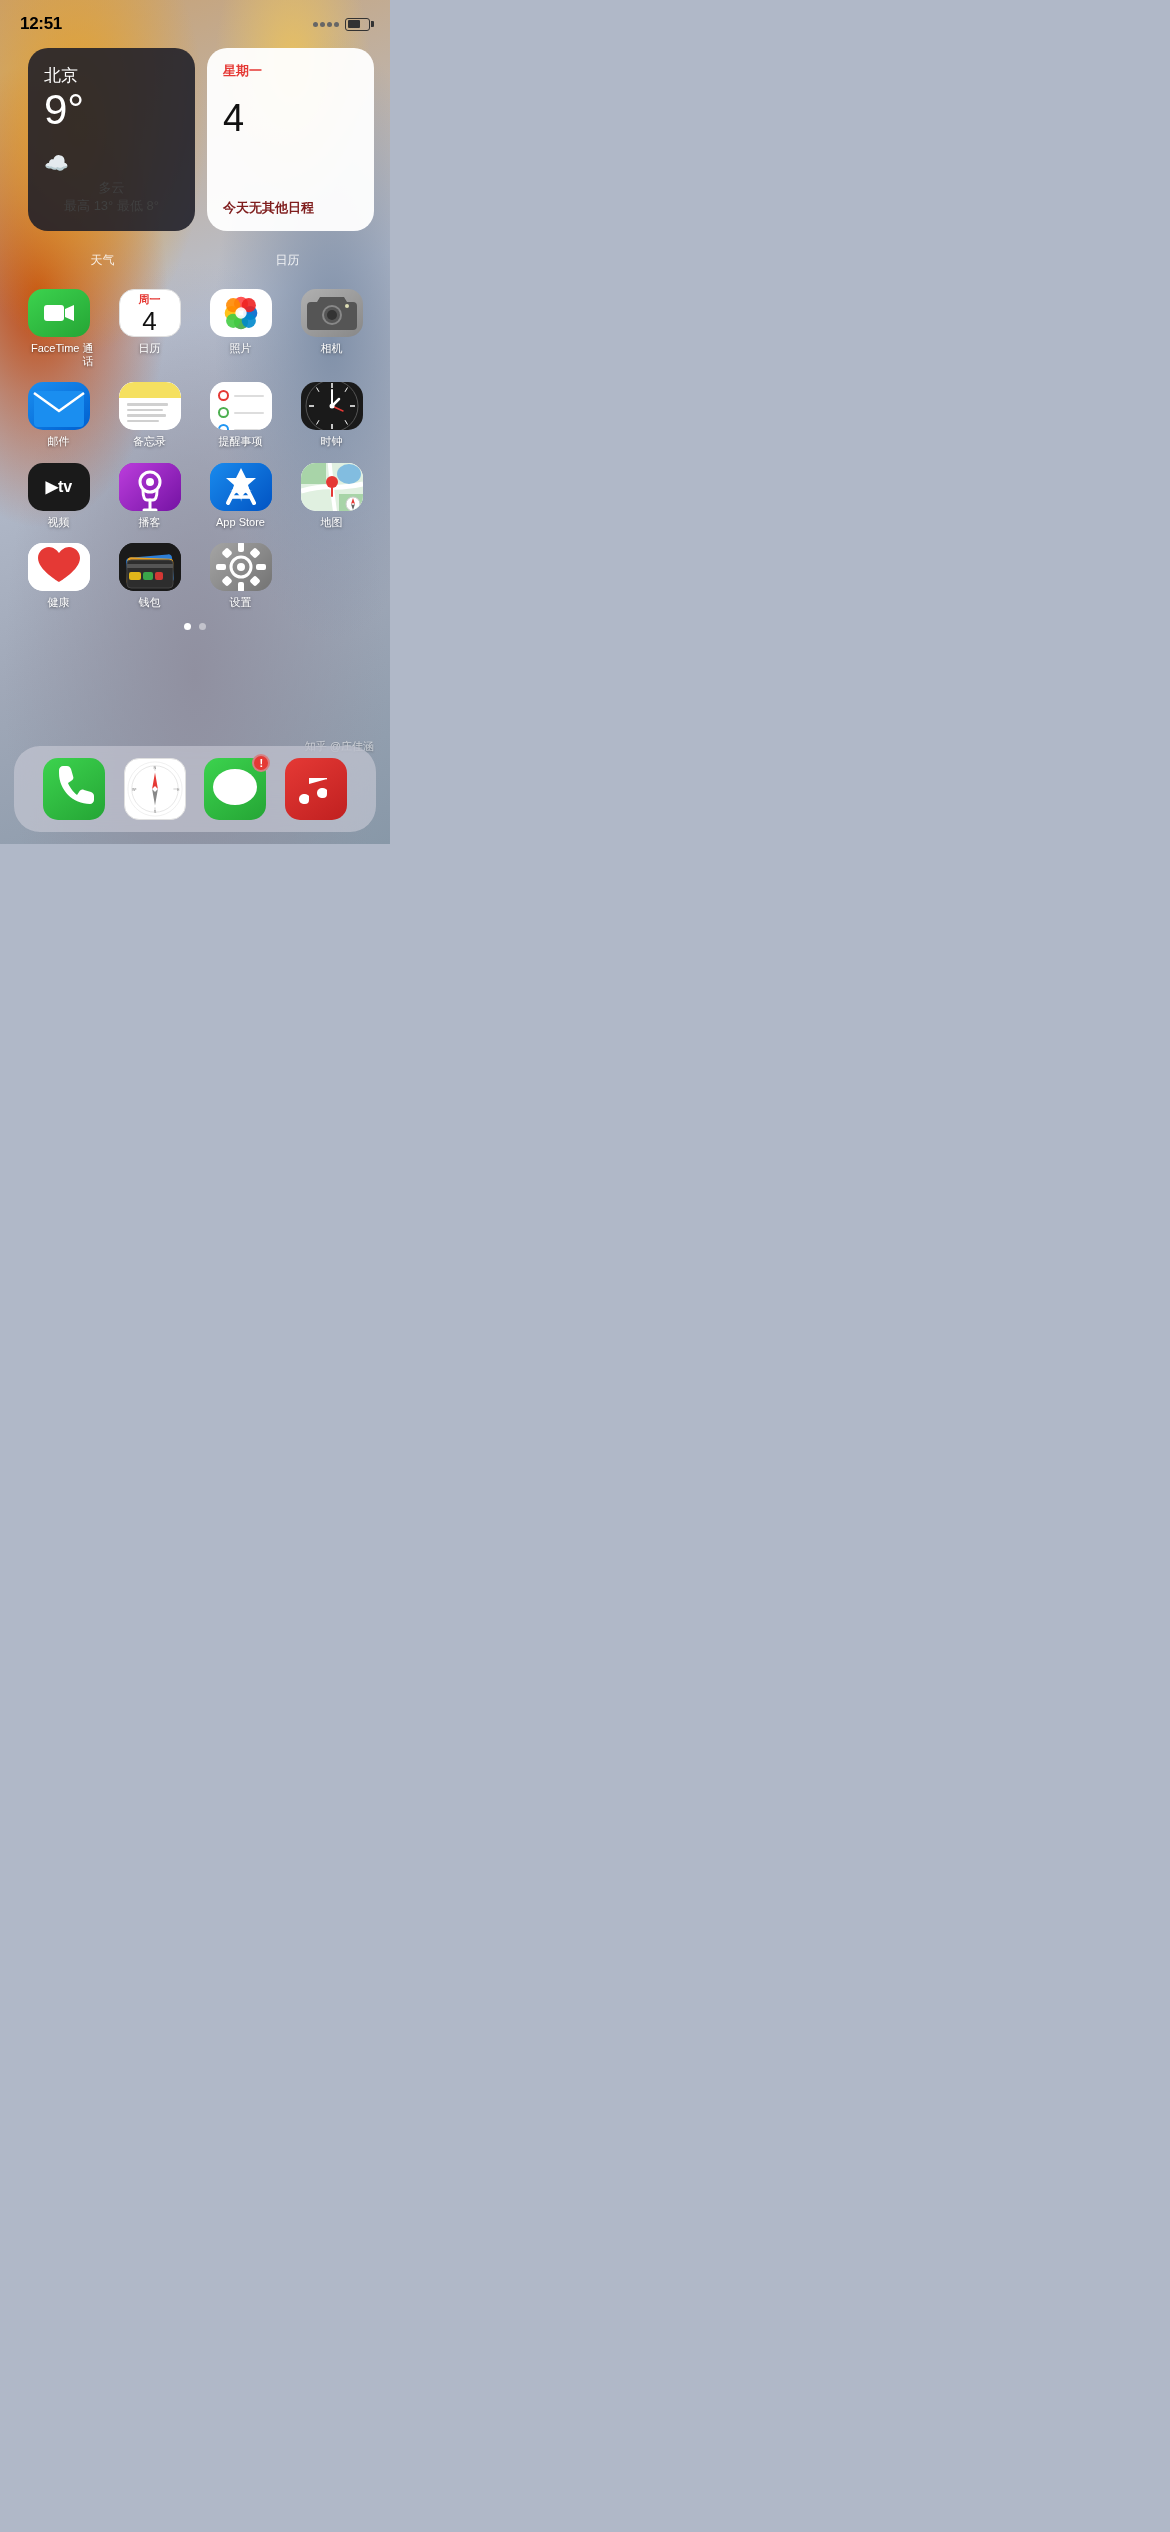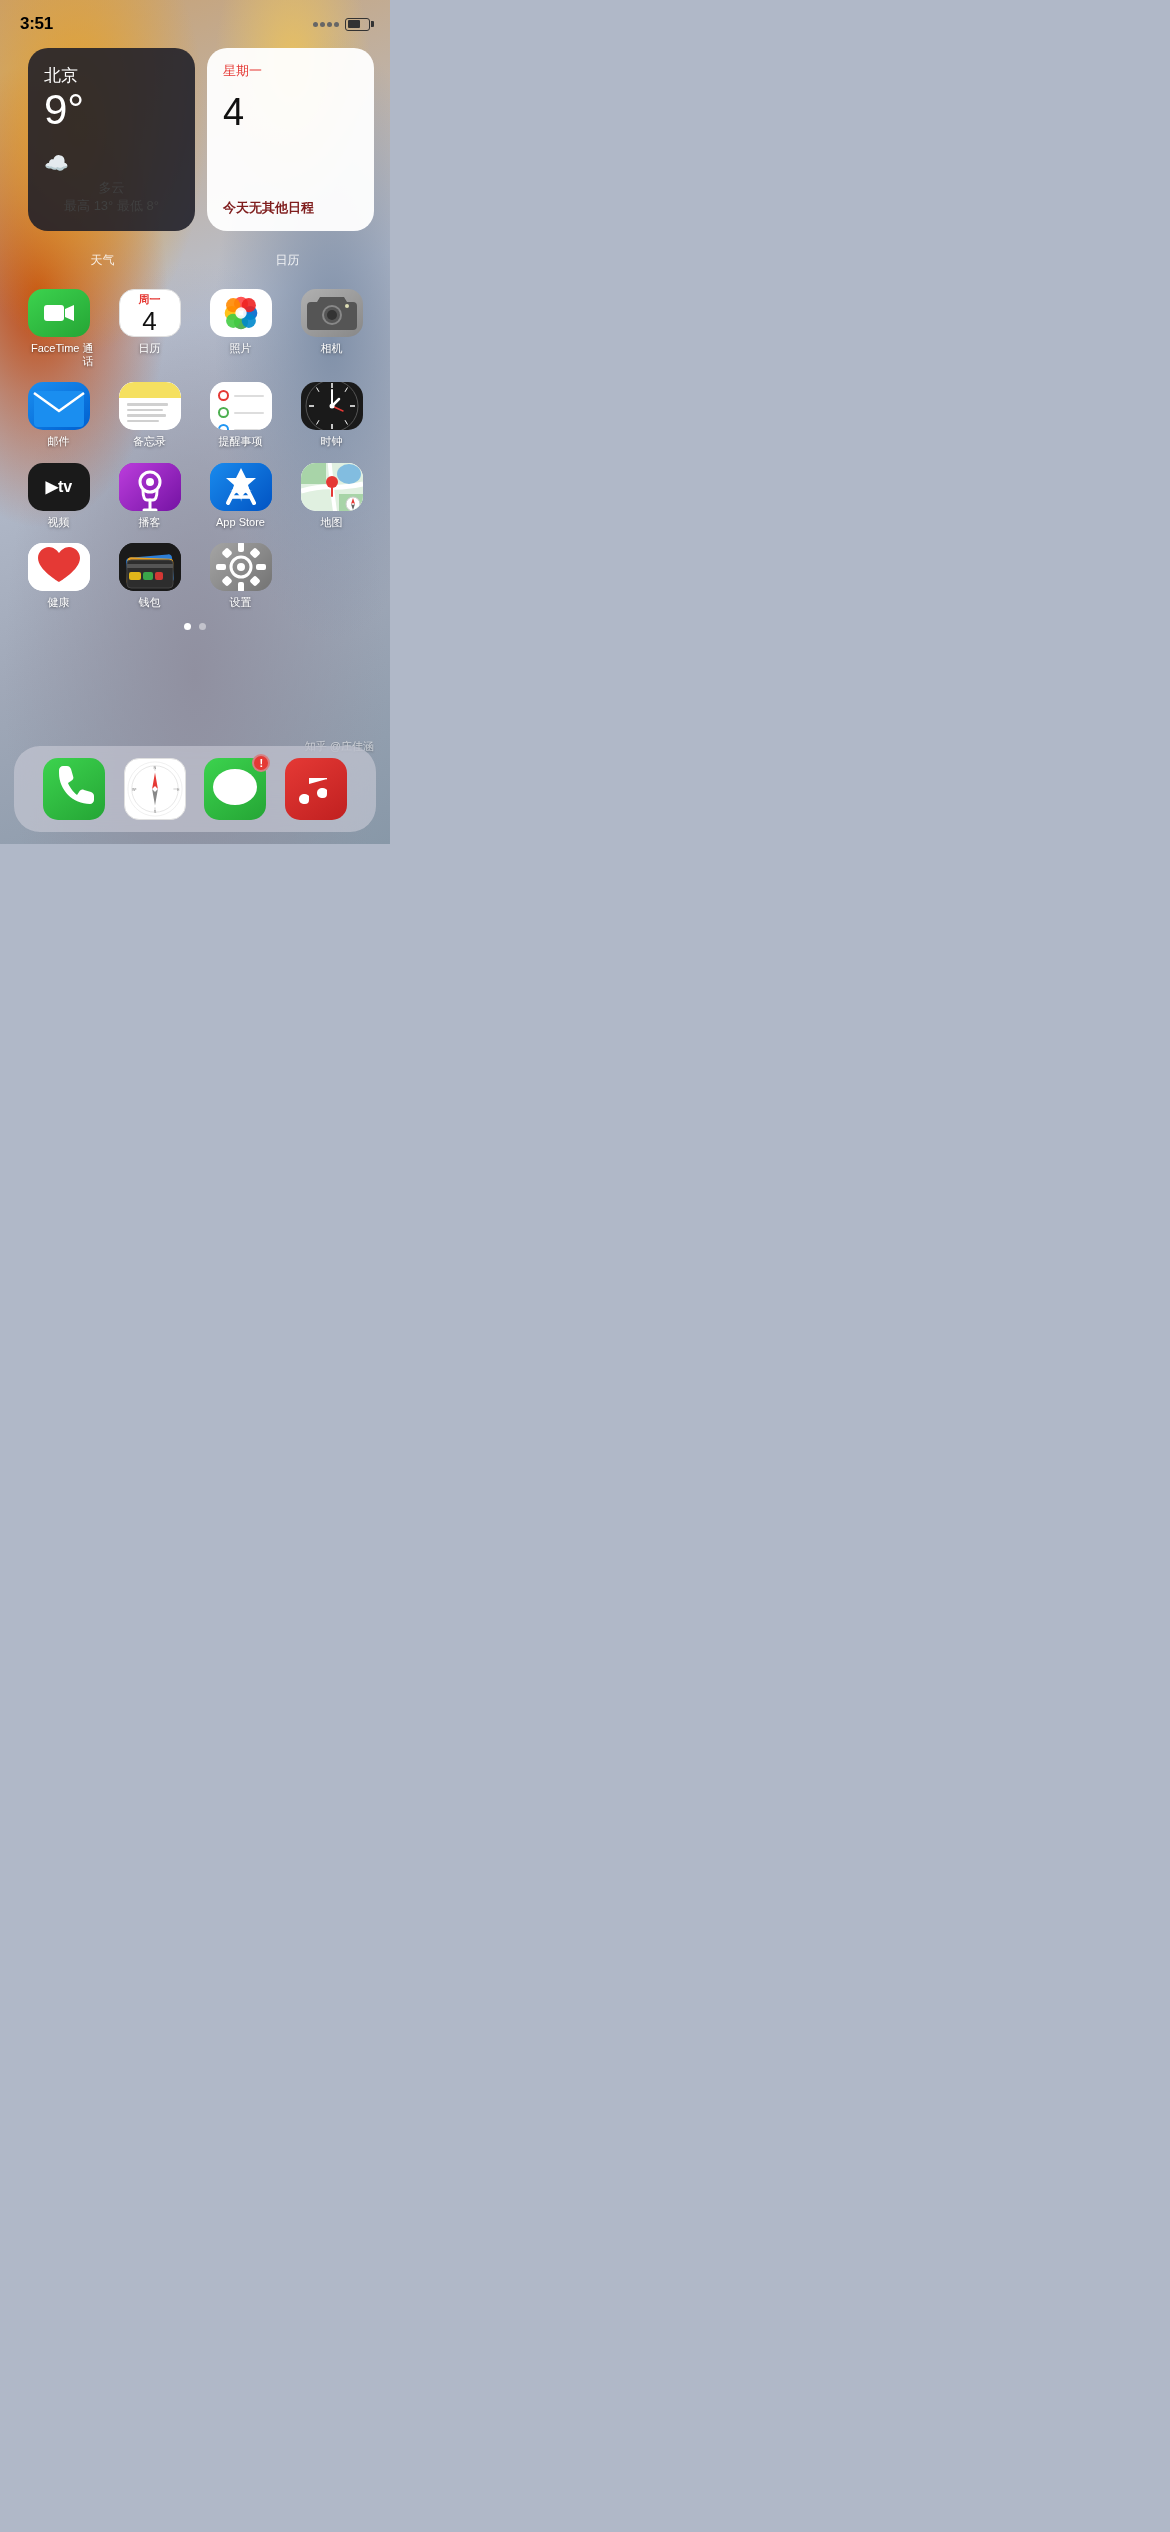--- a/index.html
+++ b/index.html
@@ -154,24 +154,24 @@
       background: rgba(255, 255, 255, 0.95);
       border-radius: 20px;
       padding: 14px 16px;
       min-height: 155px;
       display: flex;
       flex-direction: column;
     }
 
     .widget-cal-day {
       font-size: 13px;
-      font-weight: 400;
+      font-weight: 700;
       color: #e53935;
       text-transform: uppercase;
-      margin-bottom: 12px;
+      margin-bottom: 18px;
     }
 
     .widget-cal-date {
       font-size: 38px;
       font-weight: 200;
       color: #111;
       line-height: 1.1;
       margin-bottom: 16px;
     }
 
@@ -398,21 +398,21 @@
 
   </style>
 </head>
 <body>
 
 <div class="wallpaper">
   <div class="wallpaper-bg"></div>
 </div>
 
 <div class="status-bar">
-  <span class="status-time">3:51</span>
+  <span class="status-time">12:51</span>
   <div class="status-right">
     <div class="signal-dots">
       <div class="signal-dot"></div>
       <div class="signal-dot"></div>
       <div class="signal-dot"></div>
       <div class="signal-dot"></div>
     </div>
     <div class="battery-icon">
       <div class="battery-fill"></div>
     </div>

